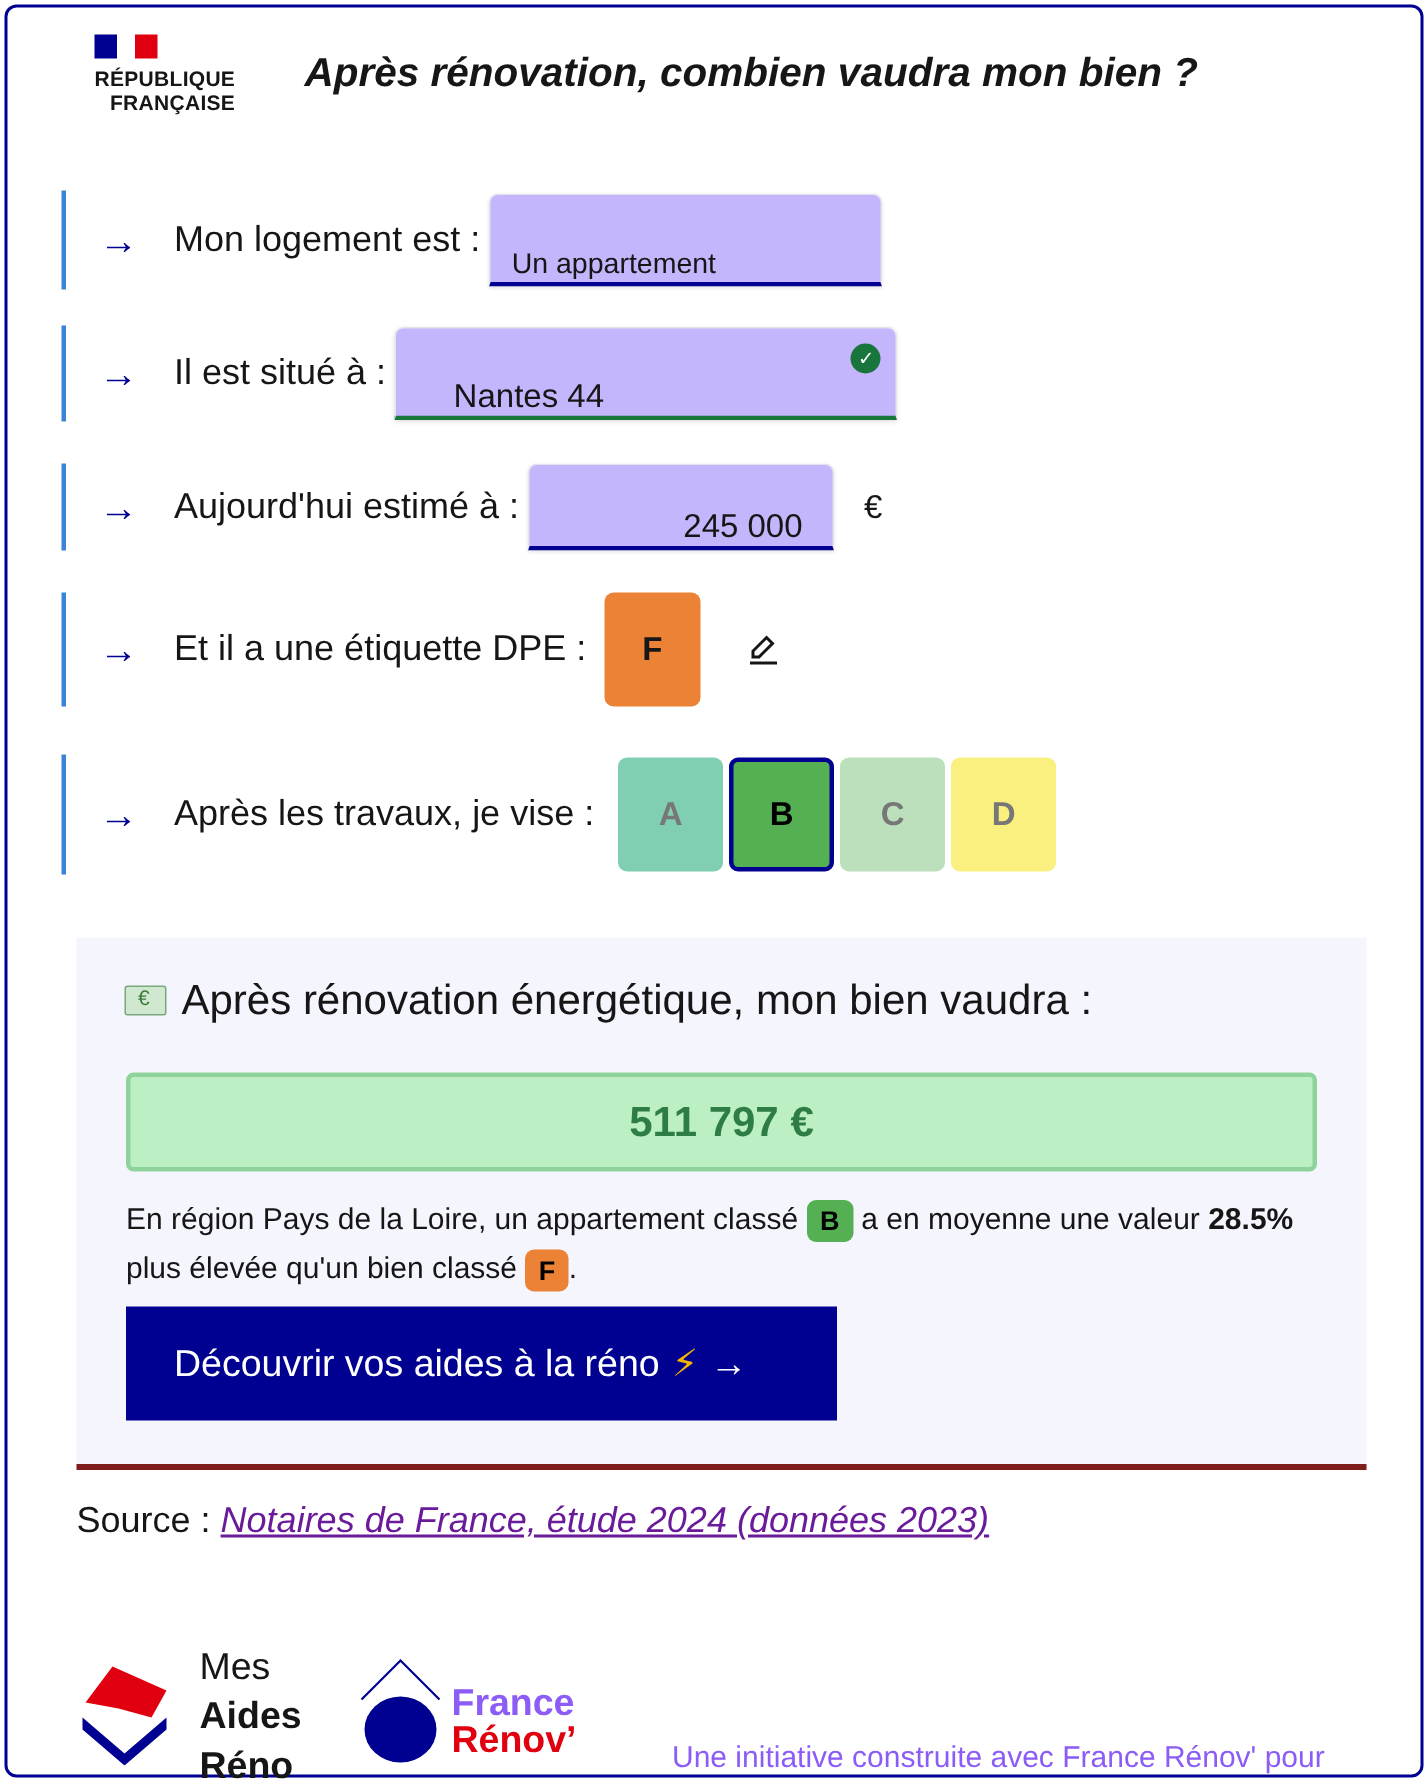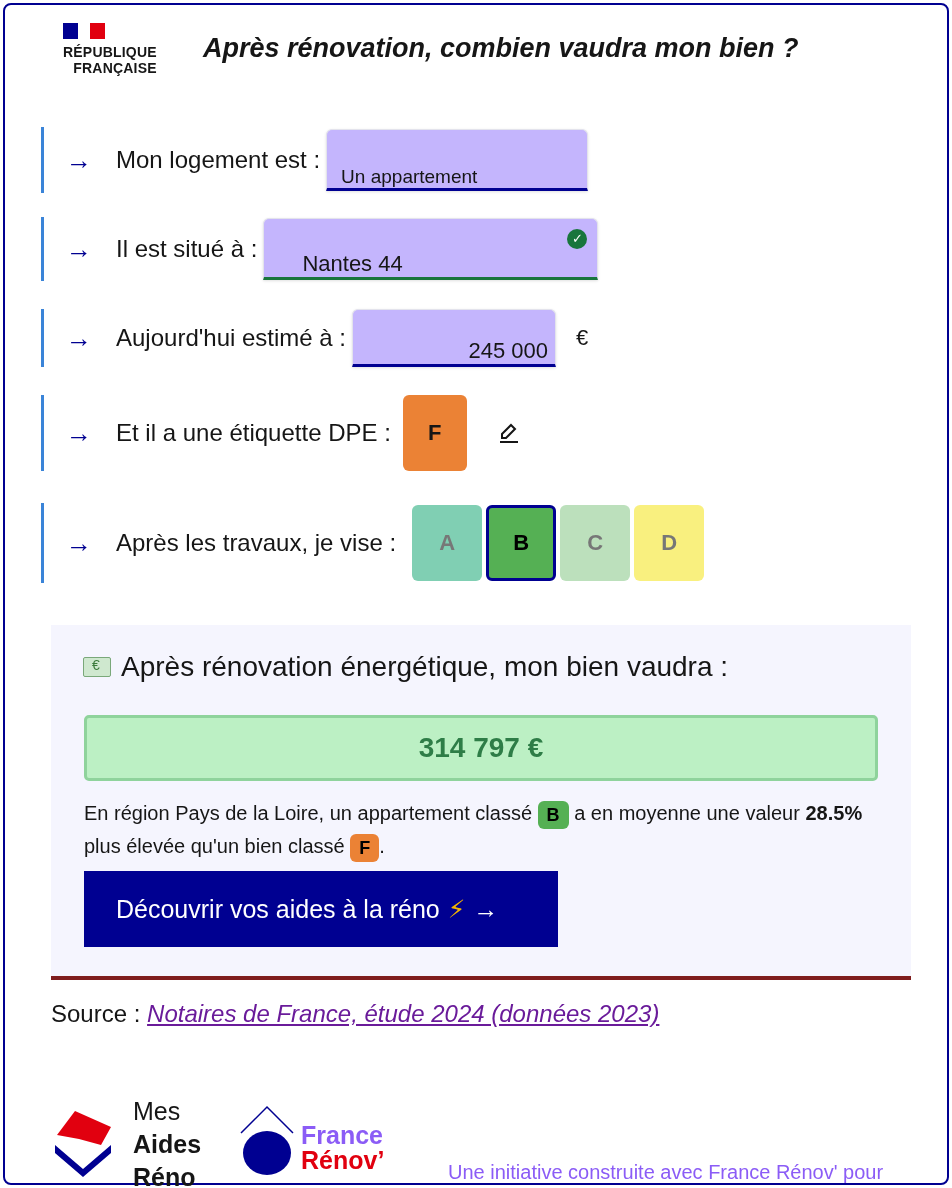--- a/index.html
+++ b/index.html
@@ -86,21 +86,21 @@
     <span class="qlabel">Il est situé à :</span>
     <div class="field ok" style="position:relative;width:335px;height:62px;padding-left:38px;font-size:22px;">
       <span>Nantes 44</span>
       <span class="check-icon">✓</span>
     </div>
   </div>
 
   <div class="qrow" style="top:304px;height:58px;">
     <span class="arrow">→</span>
     <span class="qlabel">Aujourd'hui estimé à :</span>
-    <div class="field" style="width:204px;height:58px;justify-content:flex-end;padding-right:7px;font-size:22px;">
+    <div class="field" style="width:204px;height:58px;justify-content:flex-end;padding-right:20px;font-size:22px;">
       <span>245 000</span>
     </div>
     <span class="euro">€</span>
   </div>
 
   <div class="qrow" style="top:390px;height:76px;">
     <span class="arrow">→</span>
     <span class="qlabel">Et il a une étiquette DPE :</span>
     <div class="dpe" style="background:#eb8235;margin-left:6px;">
       <span>F</span>
@@ -131,21 +131,21 @@
         </button>
     </div>
   </div>
 
   <div class="panel">
     <div class="panel-title">
       <span class="money-icon"></span>
       <span>Après rénovation énergétique, mon bien vaudra :</span>
     </div>
     <div class="value-box">
-      <span>314 797 €</span>
+      <span>511 797 €</span>
     </div>
     <div class="explain">
       <span>En région Pays de la Loire, un appartement classé</span>
       <span class="pill" style="background:#55b054;">B</span>
       <span>a en moyenne une valeur</span>
       <b>28.5%</b>
       <span>plus élevée qu'un bien classé</span>
       <span class="pill" style="background:#eb8235;">F</span><span>.</span>
     </div>
     <button class="cta" style="font-family:inherit;">

